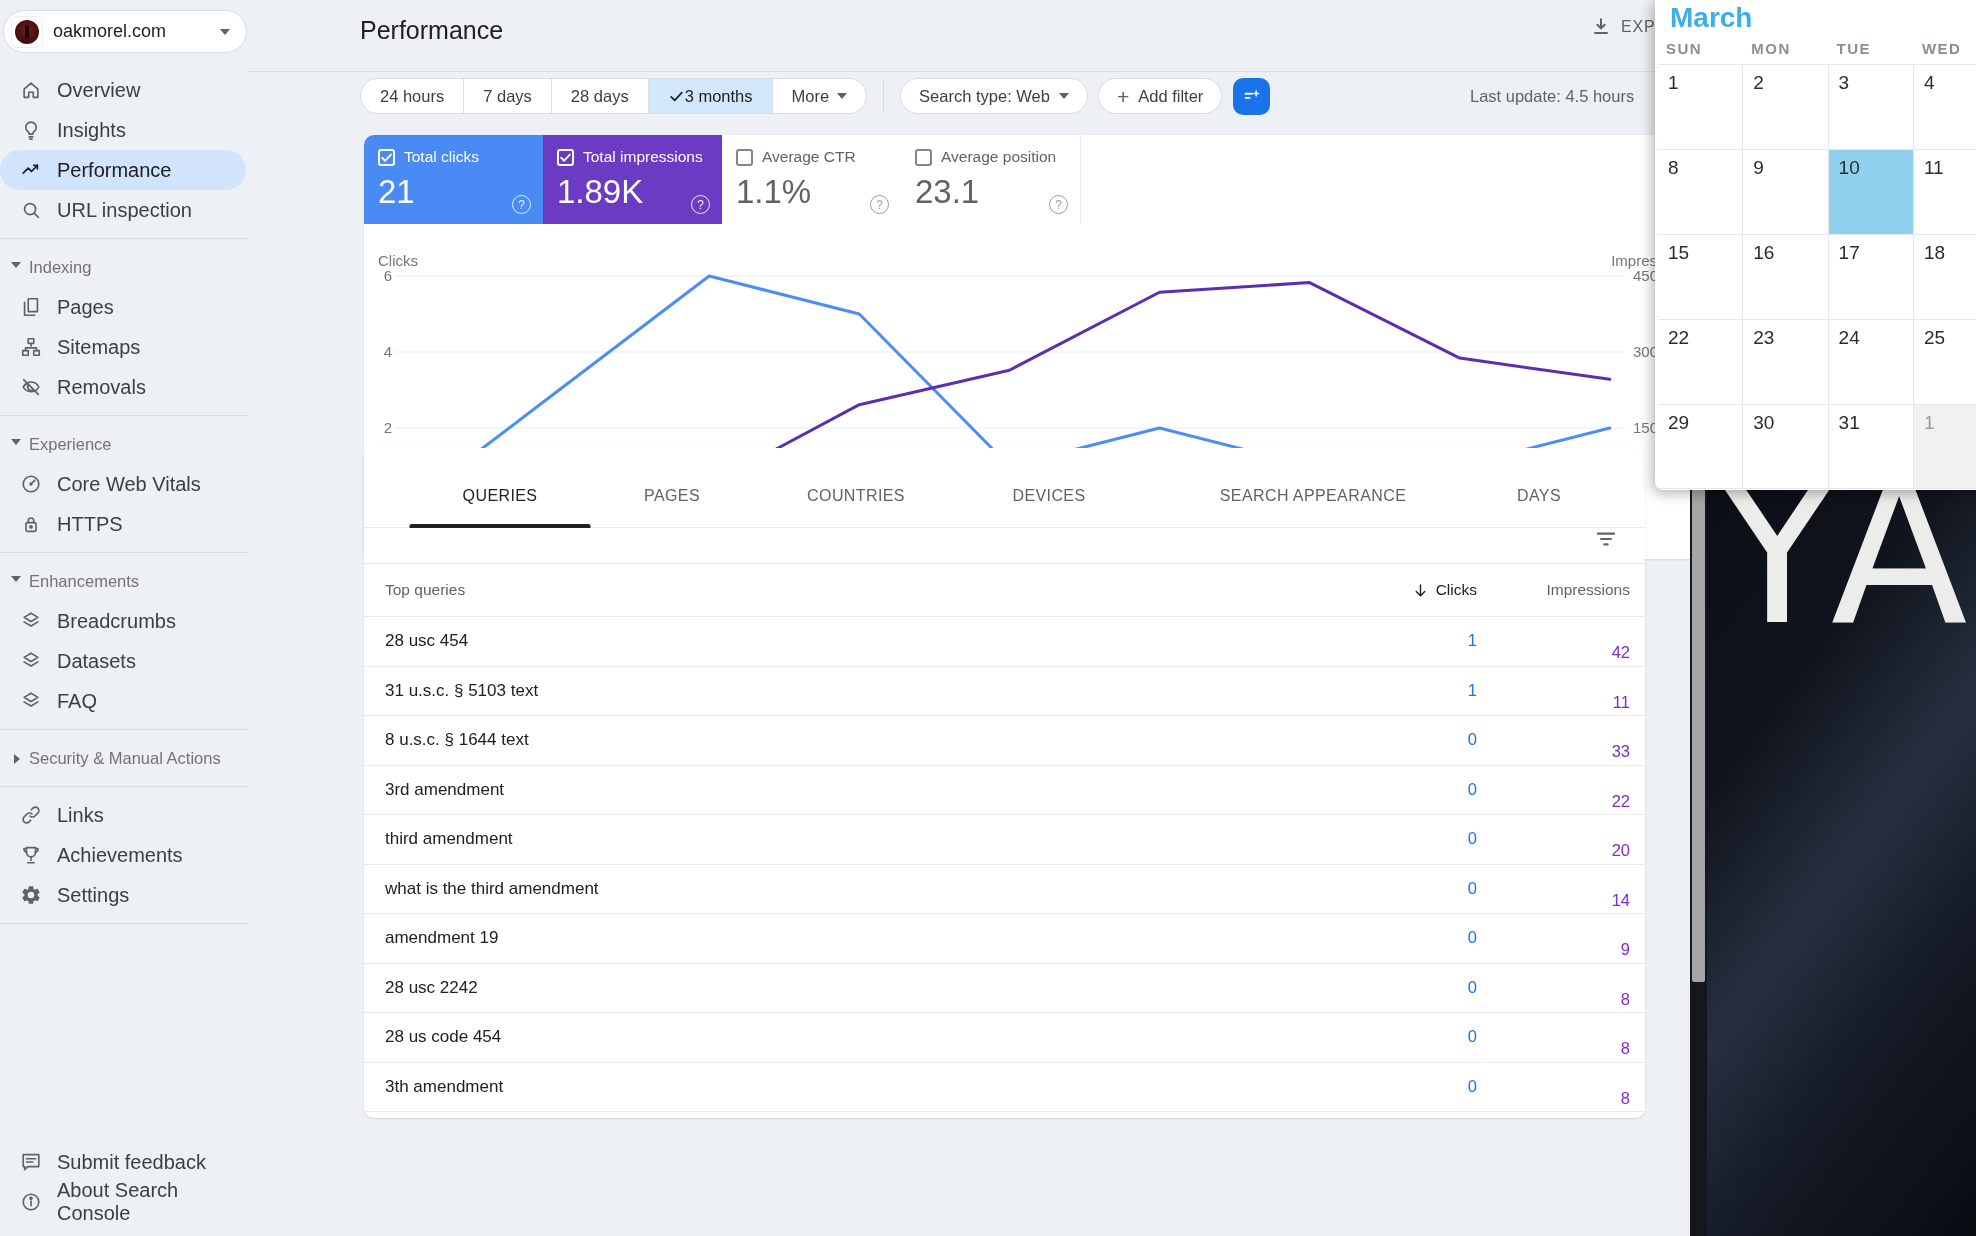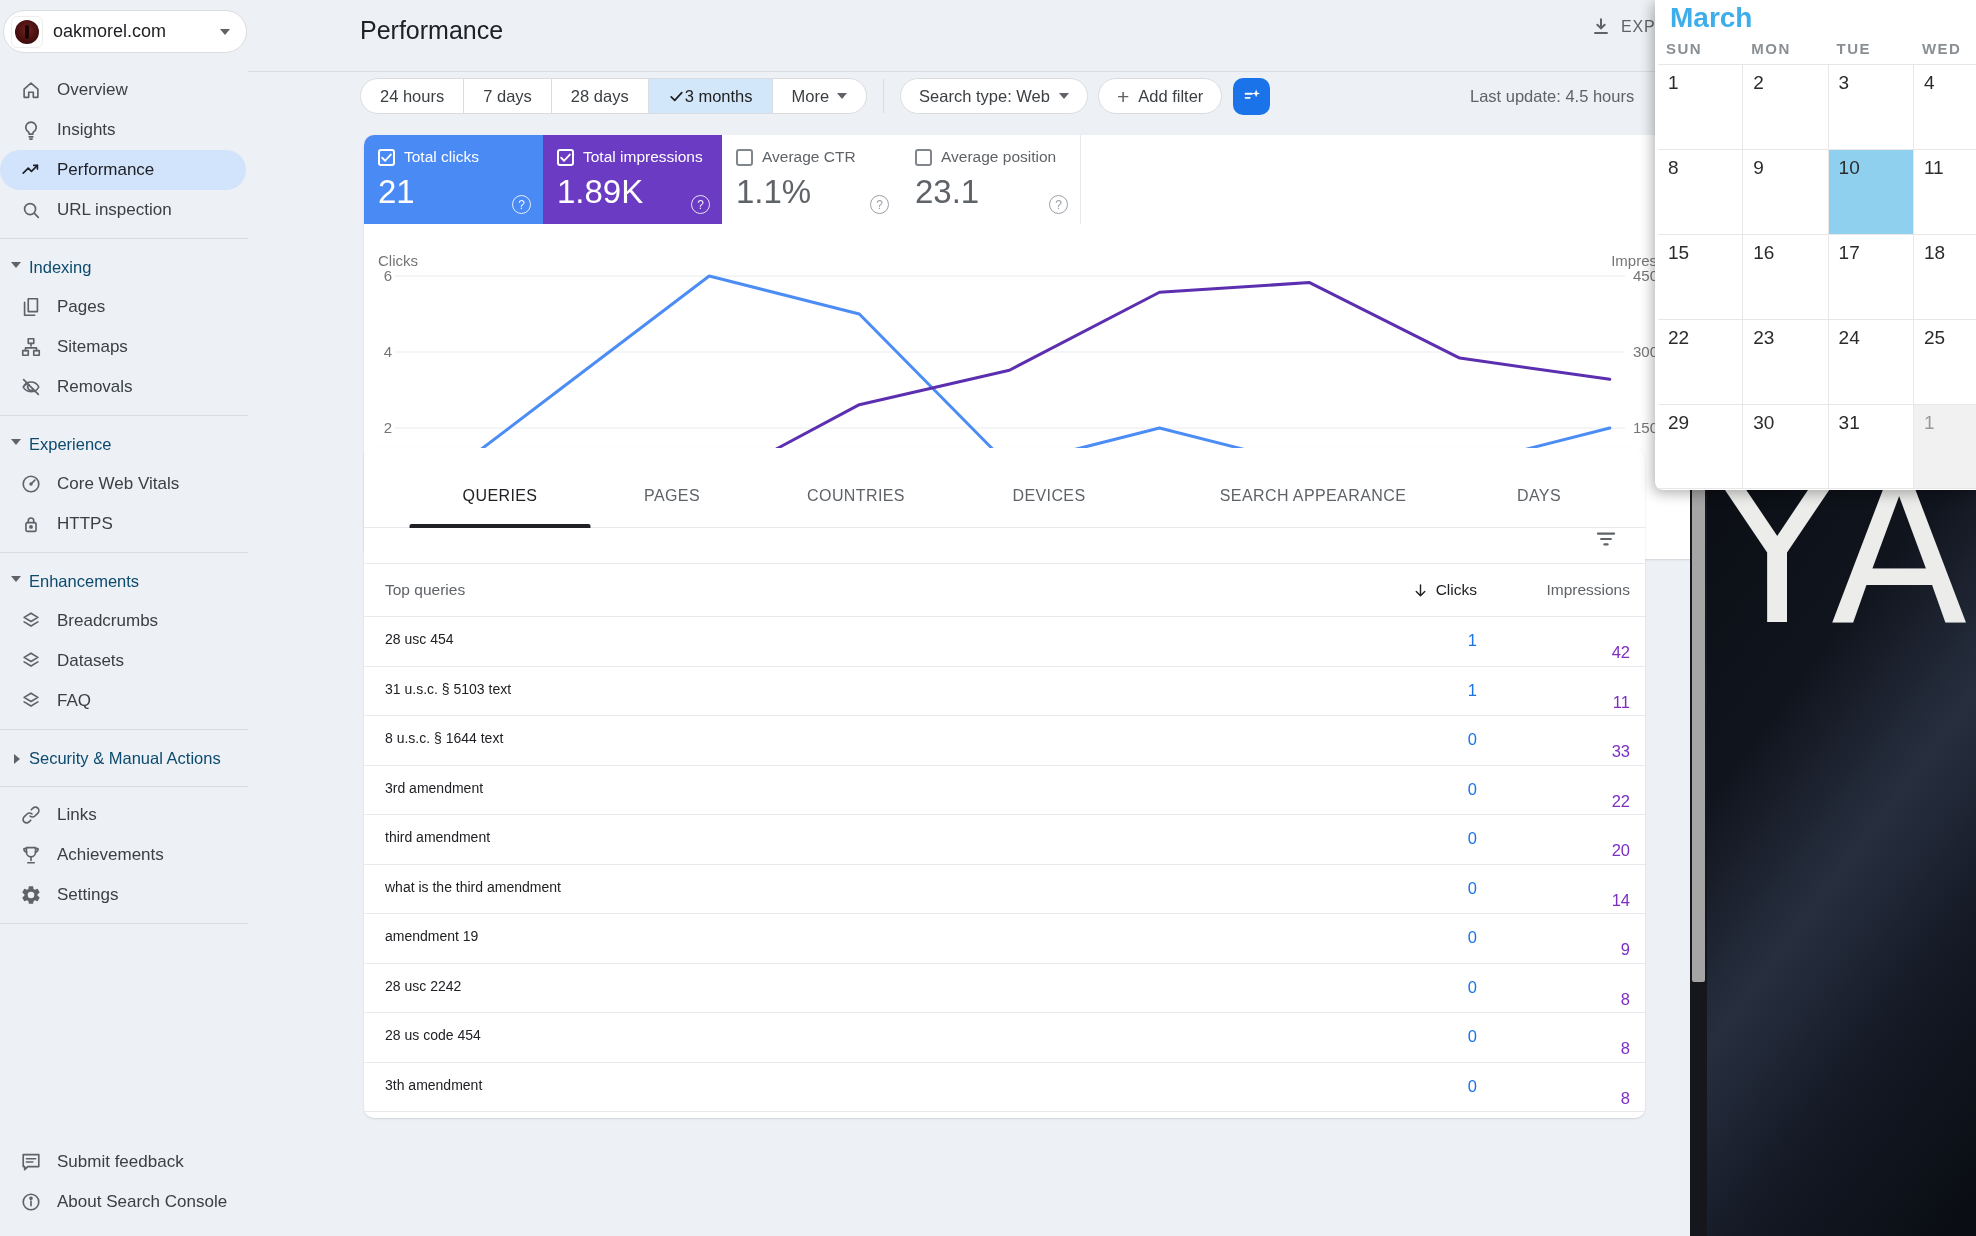--- a/index.html
+++ b/index.html
@@ -15,26 +15,26 @@
   .prop-favicon .circ { width:24px; height:24px; border-radius:50%;
     background:radial-gradient(circle at 50% 42%, #6e2020 0%, #4a1010 55%, #2d0707 100%); position:relative; }
   .prop-favicon .circ::after { content:""; position:absolute; left:10px; top:5px; width:4px; height:14px; background:#1c0404; border-radius:2px; }
   .prop-label { margin-left:10px; font-size:18px; color:#202124; }
   .prop-caret { margin-left:auto; margin-right:16px; }
   .caret-down { width:0; height:0; border:5px solid transparent; border-top:6px solid #5f6368; display:inline-block; margin-top:5px; }
   .caret-right { width:0; height:0; border:5px solid transparent; border-left:6px solid #5f6368; display:inline-block; margin-left:3px; }
 
   #nav { position:absolute; left:0; top:70px; width:248px; }
   .nav-item { height:40px; display:flex; align-items:center; padding-left:20px; cursor:pointer;
-    font-size:17px; color:#3c4043; position:relative; }
+    font-size:20px; color:#3c4043; position:relative; }
   .nav-item .nicon { width:24px; height:24px; margin-right:13px; color:#5f6368; flex:none; display:flex; align-items:center; }
   .nav-item.active { background:#d2e3fc; border-radius:20px; margin-right:2px; color:#202124; font-weight:500;}
   .nav-item.active .nicon { color:#202124; }
   .nav-divider { height:1px; background:#dadce0; margin:8px 0; }
-  .nav-header { height:40px; display:flex; align-items:center; padding-left:11px; cursor:pointer; font-size:16.5px; color:#0c4a6e; }
+  .nav-header { height:40px; display:flex; align-items:center; padding-left:11px; cursor:pointer; font-size:16.5px; color:#737373; }
   .nav-header .hcaret { width:18px; flex:none; }
   #nav-footer { position:absolute; left:0; bottom:14px; width:248px; }
   svg.ic { display:block; }
 
   
   #main { position:absolute; left:248px; top:0; right:0; height:1236px; }
   .page-title { position:absolute; left:112px; top:16px; font-size:25px; color:#202124; font-weight:400; }
   .export-btn { position:absolute; left:1342px; top:16px; display:flex; align-items:center; gap:9px;
     color:#5f6368; font-size:16px; font-weight:500; letter-spacing:0.8px; cursor:pointer; }
   .top-divider { position:absolute; left:0; top:71px; right:0; height:1px; background:#dadce0; }
@@ -88,21 +88,21 @@
   .tab-underline { position:absolute; top:60px; height:4px; background:#202124; transform:translateX(-50%); border-radius:2px 2px 0 0; }
   #tablefilter-row { position:absolute; left:0; top:64px; width:100%; height:52px; border-bottom:1px solid #e8eaed; }
   .filter-icon-btn { position:absolute; right:26px; top:14px; width:26px; height:26px; color:#5f6368; cursor:pointer; }
   #thead-row { position:absolute; left:0; top:116px; width:100%; height:53px; border-bottom:1px solid #e8eaed; }
   .th-dim { position:absolute; left:21px; top:17px; font-size:15.5px; color:#5f6368; }
   .th-clicks { position:absolute; right:168px; top:17px; font-size:15.5px; color:#202124; font-weight:500;
     display:flex; gap:7px; align-items:center; cursor:pointer; }
   .th-impr { position:absolute; right:15px; top:17px; font-size:15.5px; color:#5f6368; cursor:pointer; }
   #rows { position:absolute; left:0; top:169px; width:100%; }
   .q-row { height:49.5px; border-bottom:1px solid #e8eaed; position:relative; cursor:pointer; }
-  .q-dim { position:absolute; left:21px; top:14px; font-size:14px; color:#202124; }
+  .q-dim { position:absolute; left:21px; top:14px; font-size:17px; color:#202124; }
   .q-clicks { position:absolute; right:168px; top:14px; font-size:16.5px; color:#1a73e8; }
   .q-impr { position:absolute; right:15px; top:26px; font-size:16.5px; color:#7d2ec4; }
 
   
   #calendar-win { position:absolute; left:1655px; top:0; width:321px; height:490px; background:#fff;
     border-bottom-left-radius:8px; box-shadow:-2px 3px 14px rgba(0,0,0,.32); z-index:30; overflow:hidden; }
   .cal-title { position:absolute; left:15px; top:2px; font-size:28px; font-weight:bold; color:#3daee9; }
   .cal-grid { position:absolute; left:3px; top:40px; width:342px; }
   .cal-head-row { display:grid; grid-template-columns:repeat(4,85.3px); height:24px; }
   .cal-head { font-size:15px; font-weight:bold; color:#8a8f94; letter-spacing:1.5px; padding-left:8px; }

